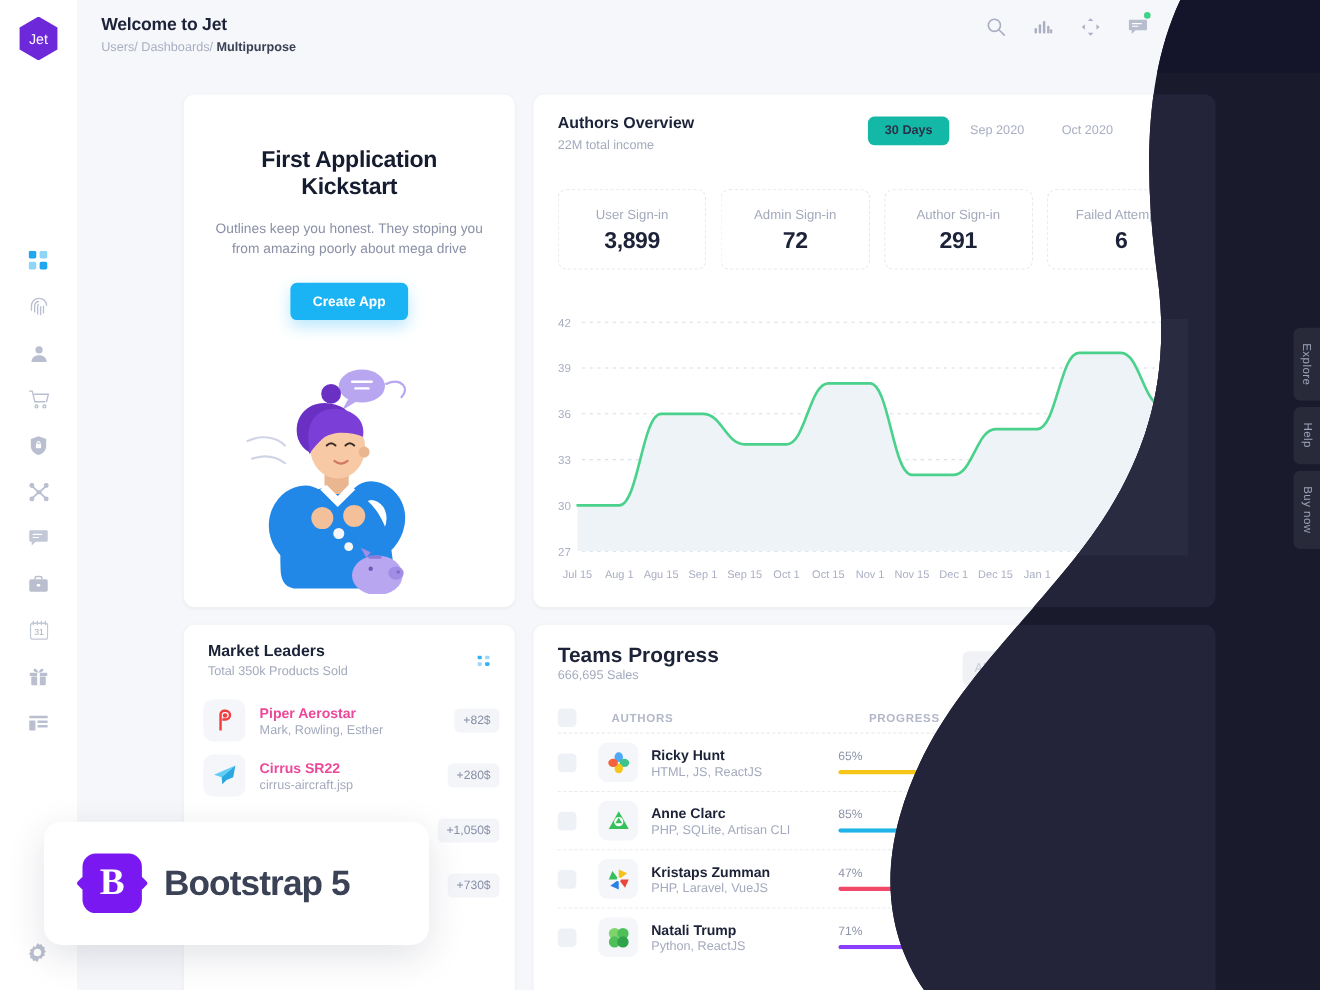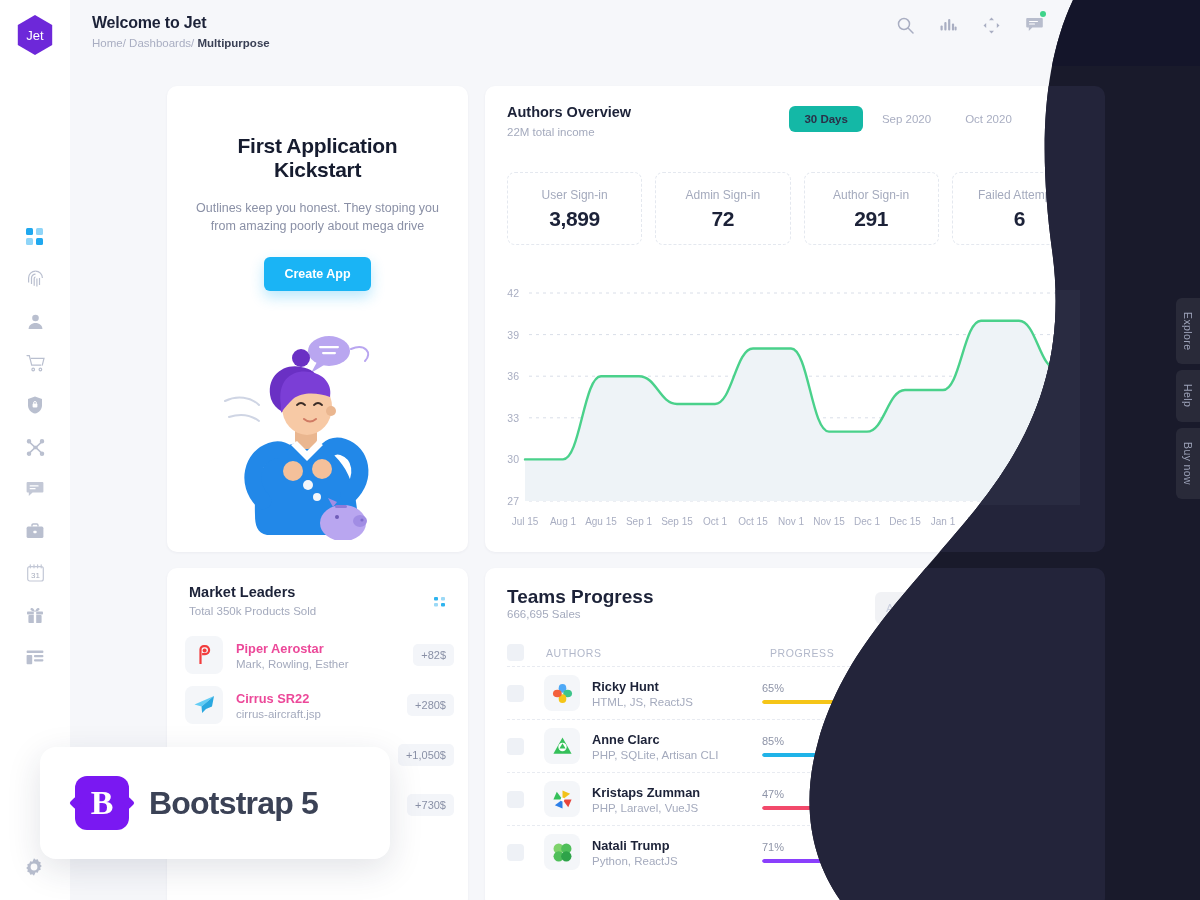--- a/index.html
+++ b/index.html
@@ -97,21 +97,21 @@
     position: absolute; left: 390px; top: 24px; width: 115px; height: 32px;
     border-radius: 6px; background: rgba(120,130,160,.10);
     display: flex; align-items: center; padding: 0 11px; font-size: 11.5px; color: #c8cddd; cursor: pointer;
   }
   .tp-search {
     position: absolute; left: 518px; top: 24px; width: 100px; height: 32px;
     border-radius: 6px; background: rgba(120,130,160,.10);
     display: flex; align-items: center; gap: 6px; padding: 0 10px; font-size: 11.5px; color: #c8cddd; cursor: text;
   }
   .tp-head { position: absolute; left: 22px; right: 20px; top: 76px; display: flex; align-items: center;
-             font-size: 10.5px; letter-spacing: .6px; color: #b2b8ca; font-weight: 400; }
+             font-size: 10.5px; letter-spacing: .6px; color: #b2b8ca; font-weight: 700; gap: 10px; }
   .cbx { width: 17px; height: 17px; border-radius: 4px; background: #eef1f6; flex: 0 0 17px; cursor:pointer;}
   .tp-rows { position: absolute; left: 22px; right: 20px; top: 98px; }
   .tp-row { display: flex; align-items: center; height: 53px; border-top: 1px dashed #e8ebf1; }
   .tp-ic { width: 36px; height: 36px; border-radius: 8px; background: #f4f6f9; display:flex;align-items:center;justify-content:center; margin-left: 20px; flex:0 0 36px;}
   .tp-nm { margin-left: 12px; width: 170px; }
   .tp-n { font-size: 12.8px; font-weight: 700; color: #1c2238; }
   .tp-s { font-size: 11.5px; color: #a4aabd; margin-top: 2px; }
   .tp-pg { width: 180px; }
   .tp-pv { font-size: 11px; color: #8e94a8; margin-bottom: 6px; }
   .tp-bar { height: 4px; border-radius: 3px; background: rgba(255,255,255,.10); position: relative; overflow:hidden;}
@@ -277,21 +277,21 @@
             <path d="M11 2.2l1.6 1.6 2.2-.5.8 2.1 2.1.8-.5 2.2 1.6 1.6-1.6 1.6.5 2.2-2.1.8-.8 2.1-2.2-.5L11 19.8l-1.6-1.6-2.2.5-.8-2.1-2.1-.8.5-2.2L3.2 12l1.6-1.6-.5-2.2 2.1-.8.8-2.1 2.2.5z"></path>
             <circle cx="11" cy="11" r="3.4" fill="#fff"></circle>
           </svg>
       </span>
     </div>
   </div>
 
   <div class="header">
     <div class="head-title">Welcome to Jet</div>
     <div class="crumbs">
-      <span>Home/</span>
+      <span>Users/</span>
       <span>Dashboards/</span>
       <b>Multipurpose</b>
     </div>
 
     <div class="head-icons">
       <div class="hicon">
         <span>
           <svg width="17" height="17" viewBox="0 0 17 17" fill="none" stroke="#a9aec2" stroke-width="1.5" stroke-linecap="round">
               <circle cx="7" cy="7" r="5.5"></circle>
               <path d="M11.3 11.3 16 16"></path>

